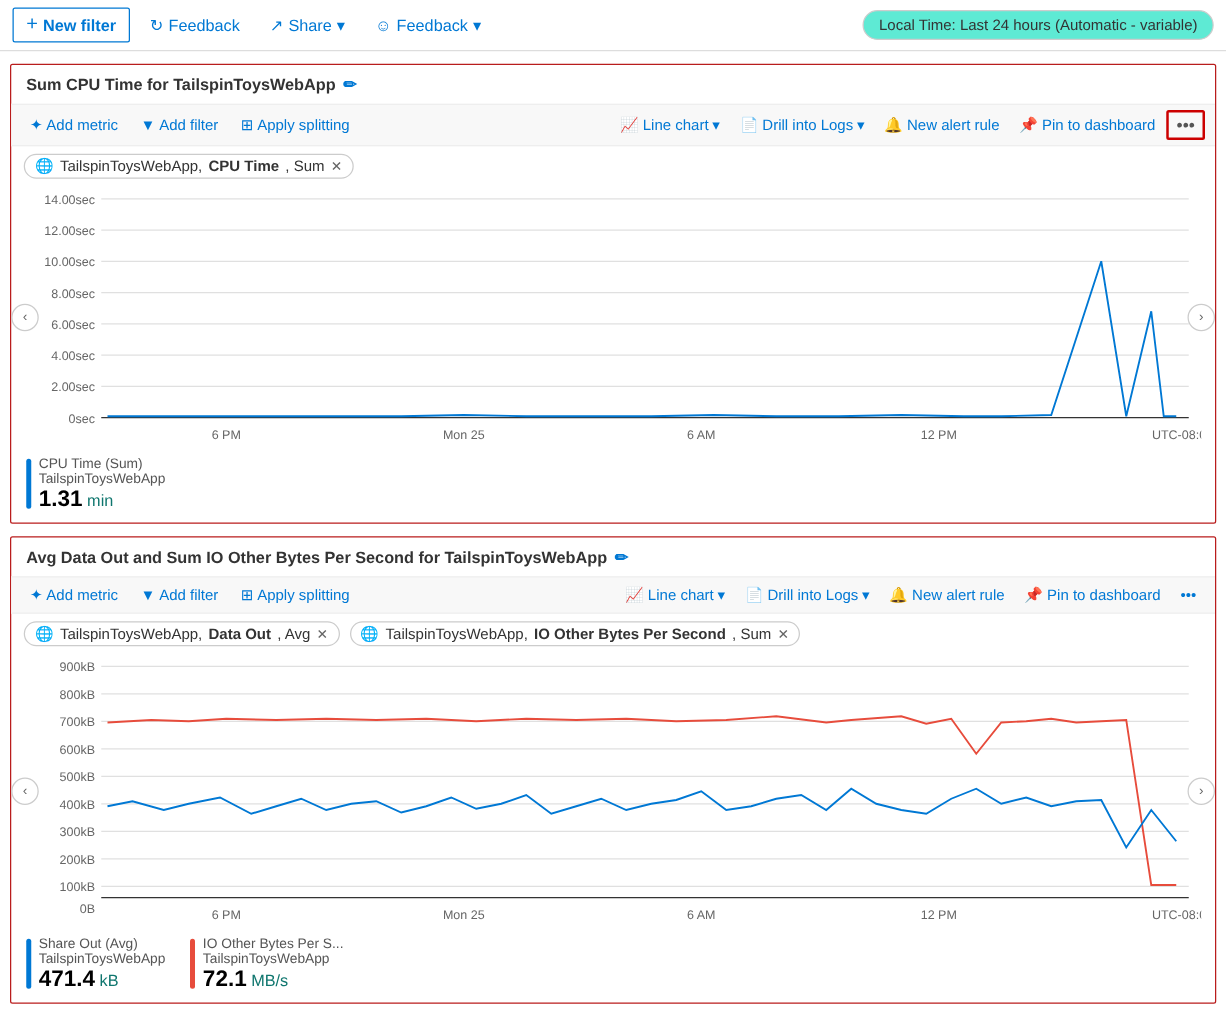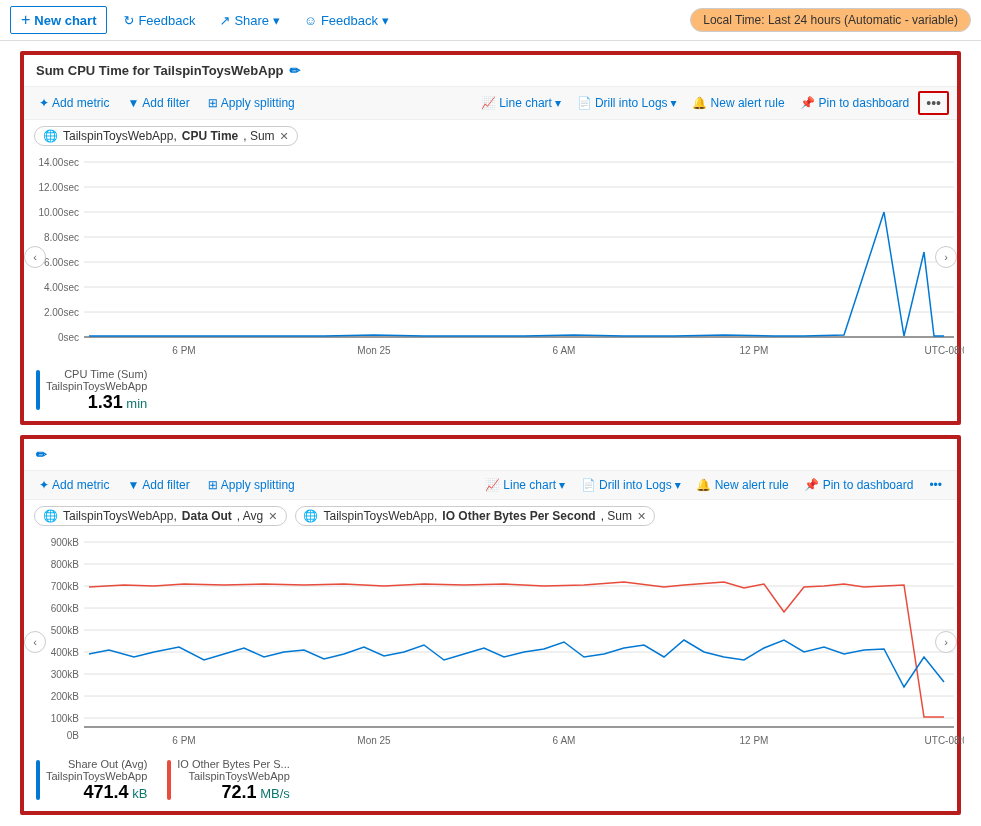--- a/index.html
+++ b/index.html
@@ -16,27 +16,27 @@
       padding: 4px 10px; border-radius: 2px; cursor: pointer; font-size: 13px; font-weight: 600;
     }
     .btn-new-chart .plus { font-size: 16px; font-weight: 400; }
     .toolbar-btn {
       display: flex; align-items: center; gap: 4px;
       background: none; border: none; color: #0078d4; cursor: pointer; font-size: 13px;
       padding: 4px 8px;
     }
     .time-range-btn {
       margin-left: auto;
-      border: 1px solid #ccc; background: #fdba74; padding: 4px 12px;
+      border: 1px solid #ccc; background: #5eead4; padding: 4px 12px;
       border-radius: 12px; font-size: 12px; cursor: pointer; color: #333;
     }
 
     
     .chart-section {
-      border: 4px solid #b91c1c; margin: 10px 20px; border-radius: 2px;
+      border: 1px solid #b91c1c; margin: 10px 8px; border-radius: 2px;
     }
     .chart-title-bar {
       padding: 8px 12px; font-size: 13px; font-weight: 600; color: #333;
       display: flex; align-items: center; gap: 6px;
     }
     .edit-icon { color: #0078d4; font-size: 13px; cursor: pointer; }
 
     .chart-toolbar {
       display: flex; align-items: center; padding: 4px 8px;
       background: #f8f8f8; border-top: 1px solid #eee; border-bottom: 1px solid #eee; gap: 4px;
@@ -65,21 +65,21 @@
       display: flex; align-items: center; gap: 5px;
       border: 1px solid #ccc; border-radius: 12px; padding: 2px 8px;
       font-size: 12px; background: #fff;
     }
     .metric-tag .globe-icon { color: #0078d4; font-size: 12px; }
     .metric-tag .close-x { color: #666; cursor: pointer; font-size: 11px; }
     .metric-name { font-weight: 600; text-align: right; }
 
     
     .chart-legend { padding: 6px 12px 8px; display: flex; gap: 20px; }
-    .legend-item { display: flex; align-items: flex-start; gap: 6px; text-align: right; }
+    .legend-item { display: flex; align-items: flex-start; gap: 6px; }
     .legend-color { width: 4px; height: 40px; border-radius: 2px; flex-shrink: 0; margin-top: 2px; }
     .legend-text { font-size: 11px; color: #555; }
     .legend-value { font-size: 18px; font-weight: 700; color: #000000; }
     .legend-unit { font-size: 13px; color: #0f766e; }
 
     
     svg { display: block; }
     .outer-nav-container { position: relative; }
     .nav-left-outer {
       position: absolute; left: 0; top: 50%; transform: translateY(-50%);
@@ -93,21 +93,21 @@
       width: 22px; height: 22px; display: flex; align-items: center; justify-content: center;
       cursor: pointer; z-index: 10; font-size: 11px; color: #666;
     }
   </style>
 </head>
 <body>
 
 <div class="top-toolbar">
   <button class="btn-new-chart">
     <span class="plus">+</span>
-    <span>New chart</span>
+    <span>New filter</span>
   </button>
 
   <button class="toolbar-btn">
     <span>↻</span>
     <span>Feedback</span>
   </button>
 
   <button class="toolbar-btn">
     <span>↗</span>
     <span>Share</span>
@@ -221,20 +221,21 @@
           <span class="legend-value">1.31</span>
           <span class="legend-unit">min</span>
         </div>
       </div>
     </div>
   </div>
 </div>
 
 <div class="chart-section">
   <div class="chart-title-bar">
+    <span>Avg Data Out and Sum IO Other Bytes Per Second for TailspinToysWebApp</span>
     <span class="edit-icon">✏</span>
   </div>
 
   <div class="chart-toolbar">
     <button class="chart-toolbar-btn">
       <span>✦</span>
       <span>Add metric</span>
     </button>
     <button class="chart-toolbar-btn">
       <span>▼</span>

